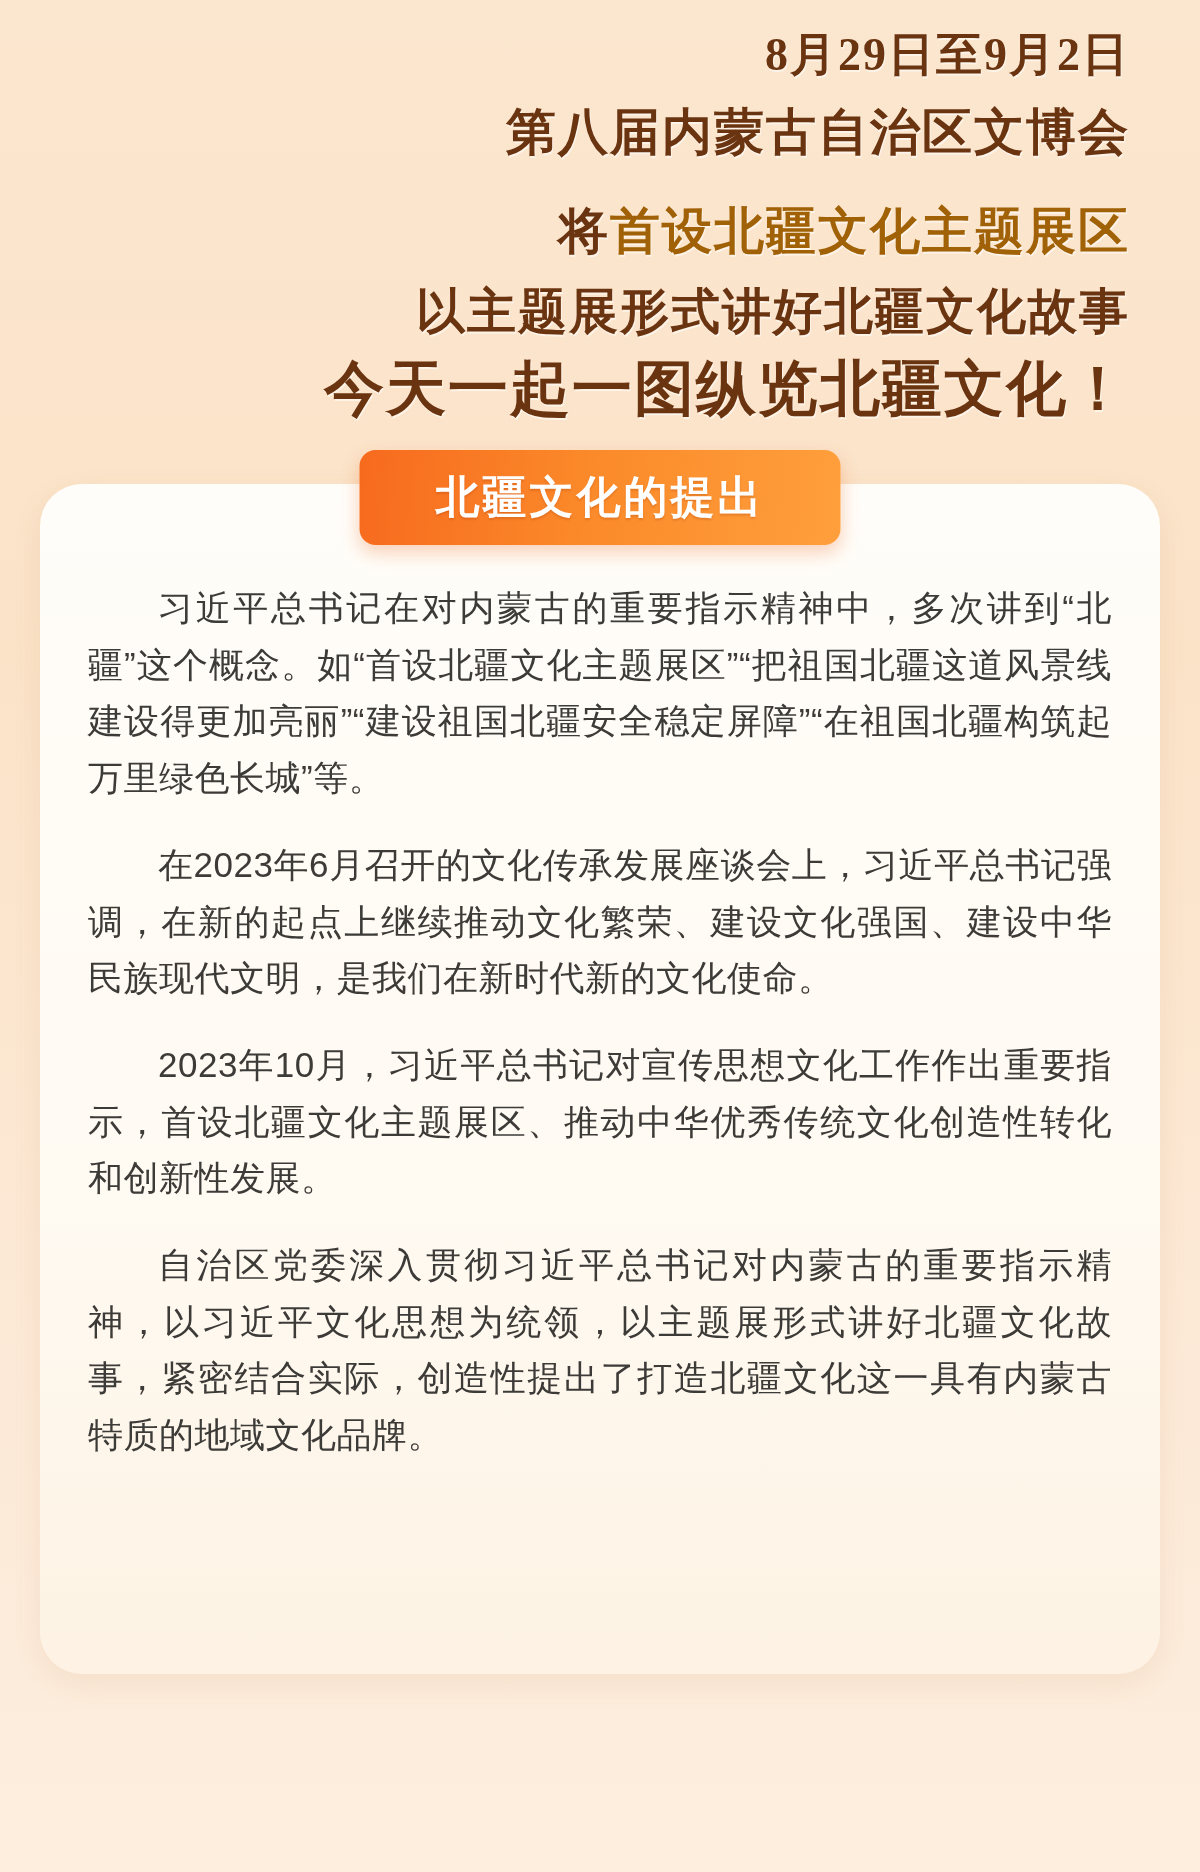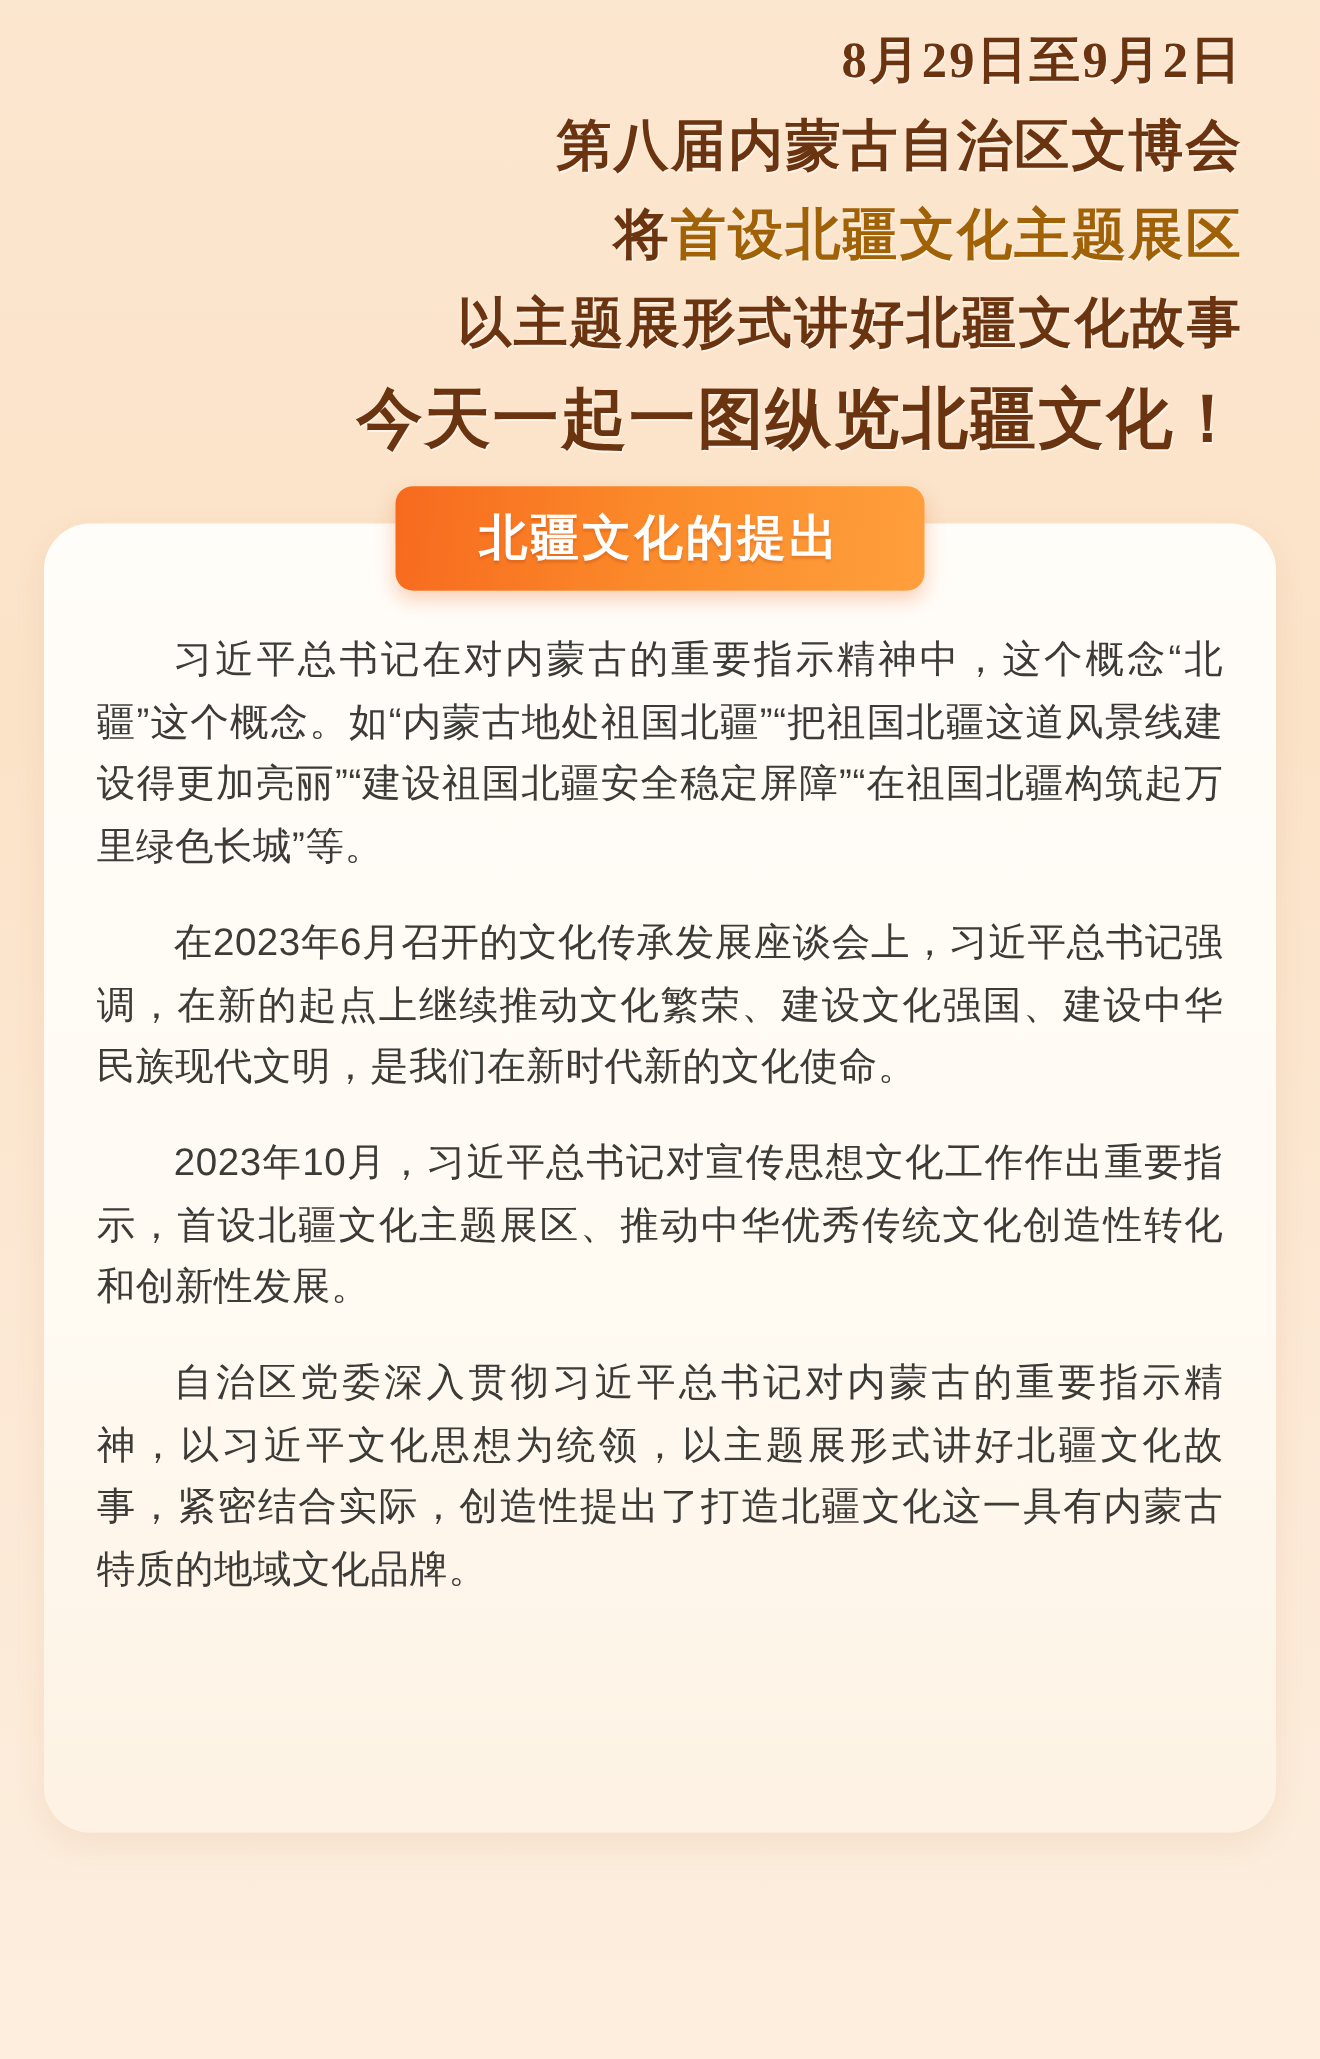--- a/index.html
+++ b/index.html
@@ -27,29 +27,28 @@
     line-height: 1.42;
     text-shadow: 1px 2px 0 rgba(255,255,255,0.55);
     font-family: "Liberation Serif", serif;
   }
   .hl-1 {
     font-size: 46px;
     margin-bottom: 10px;
   }
   .hl-2 {
     font-size: 50px;
-    margin-bottom: 10px;
+    margin-bottom: 28px;
   }
   .hl-3 {
     font-size: 50px;
     margin-bottom: 10px;
   }
   .hl-4 {
     font-size: 49px;
-    margin-bottom: 10px;
   }
   .hl-5 {
     font-size: 60px;
     font-family: Liberation Serif, serif;
   }
   .accent-red {
     color: #a16207;
   }
 
   
@@ -105,20 +104,20 @@
     <div class="header-line hl-1">8月29日至9月2日</div>
     <div class="header-line hl-2">第八届内蒙古自治区文博会</div>
     <div class="header-line hl-3"><span>将</span><span class="accent-red">首设北疆文化主题展区</span></div>
     <div class="header-line hl-4">以主题展形式讲好北疆文化故事</div>
     <div class="header-line hl-5">今天一起一图纵览北疆文化！</div>
   </div>
 
   <div class="card-wrap">
     <div class="section-badge">北疆文化的提出</div>
     <div class="card">
-      <p class="para">习近平总书记在对内蒙古的重要指示精神中，这个概念“北疆”这个概念。如“内蒙古地处祖国北疆”“把祖国北疆这道风景线建设得更加亮丽”“建设祖国北疆安全稳定屏障”“在祖国北疆构筑起万里绿色长城”等。</p>
+      <p class="para">习近平总书记在对内蒙古的重要指示精神中，多次讲到“北疆”这个概念。如“首设北疆文化主题展区”“把祖国北疆这道风景线建设得更加亮丽”“建设祖国北疆安全稳定屏障”“在祖国北疆构筑起万里绿色长城”等。</p>
       <p class="para">在2023年6月召开的文化传承发展座谈会上，习近平总书记强调，在新的起点上继续推动文化繁荣、建设文化强国、建设中华民族现代文明，是我们在新时代新的文化使命。</p>
       <p class="para">2023年10月，习近平总书记对宣传思想文化工作作出重要指示，首设北疆文化主题展区、推动中华优秀传统文化创造性转化和创新性发展。</p>
       <p class="para">自治区党委深入贯彻习近平总书记对内蒙古的重要指示精神，以习近平文化思想为统领，以主题展形式讲好北疆文化故事，紧密结合实际，创造性提出了打造北疆文化这一具有内蒙古特质的地域文化品牌。</p>
     </div>
   </div>
 
 </div>
 
 </body></html>

